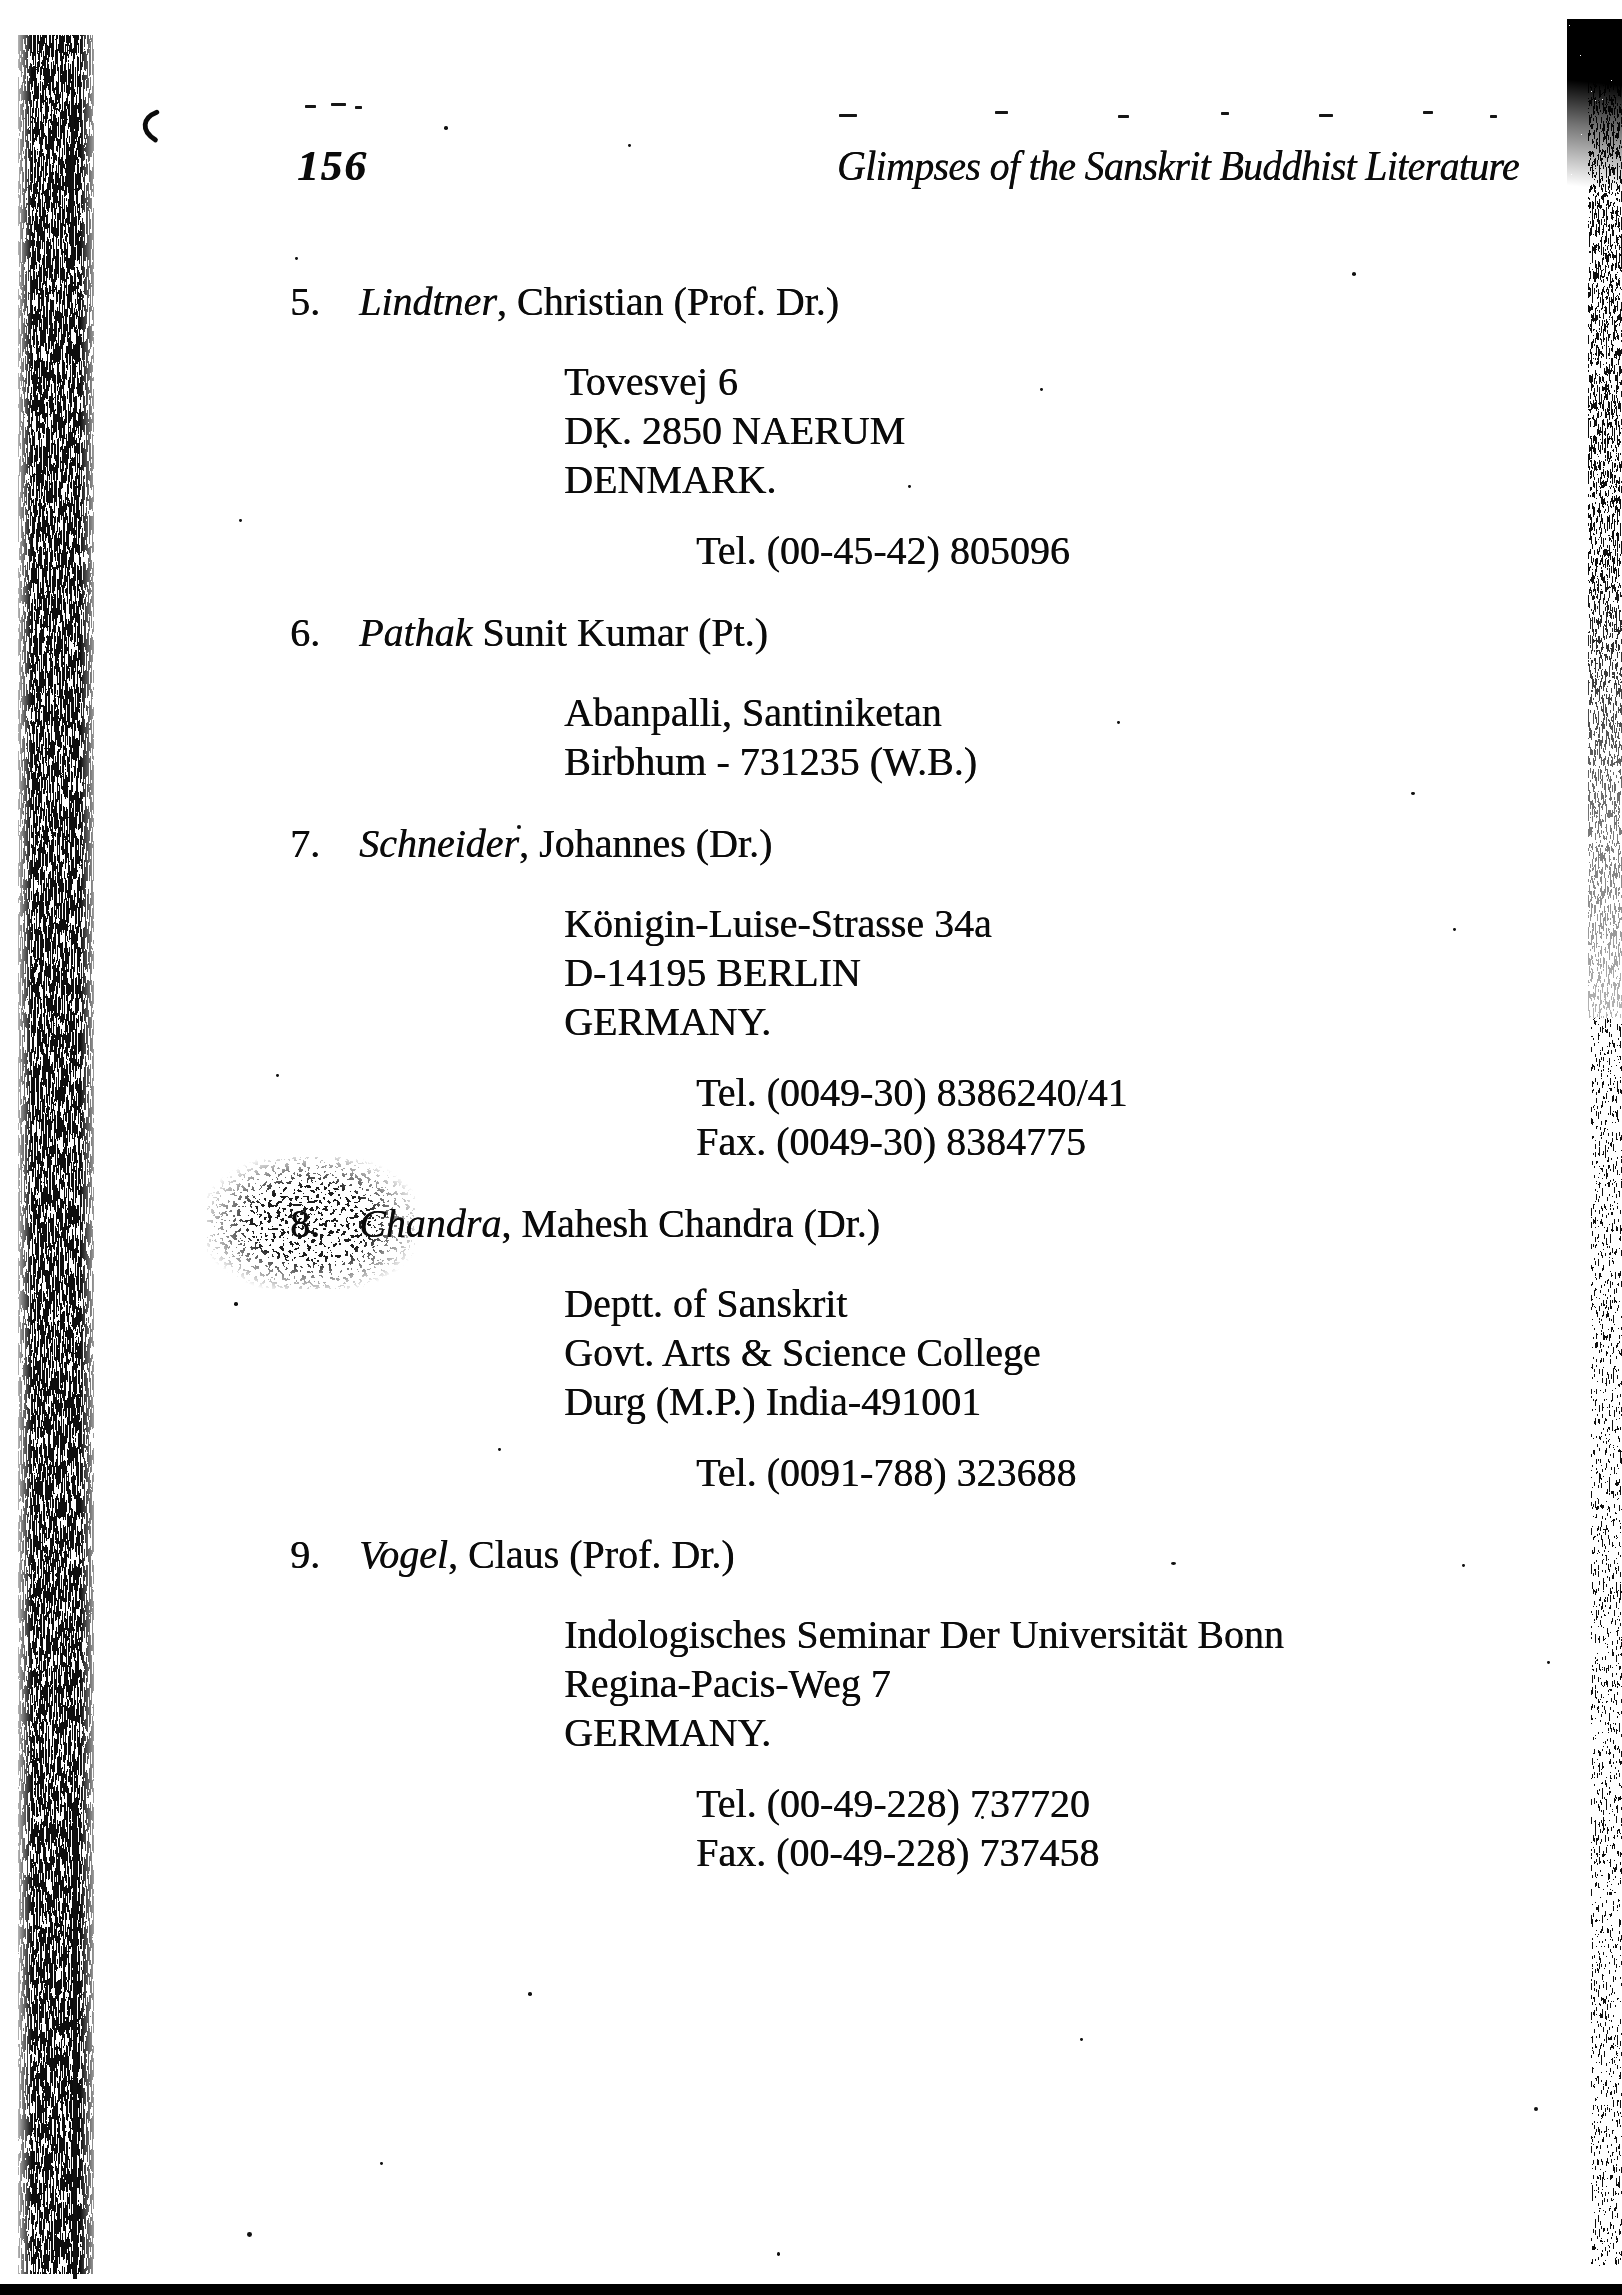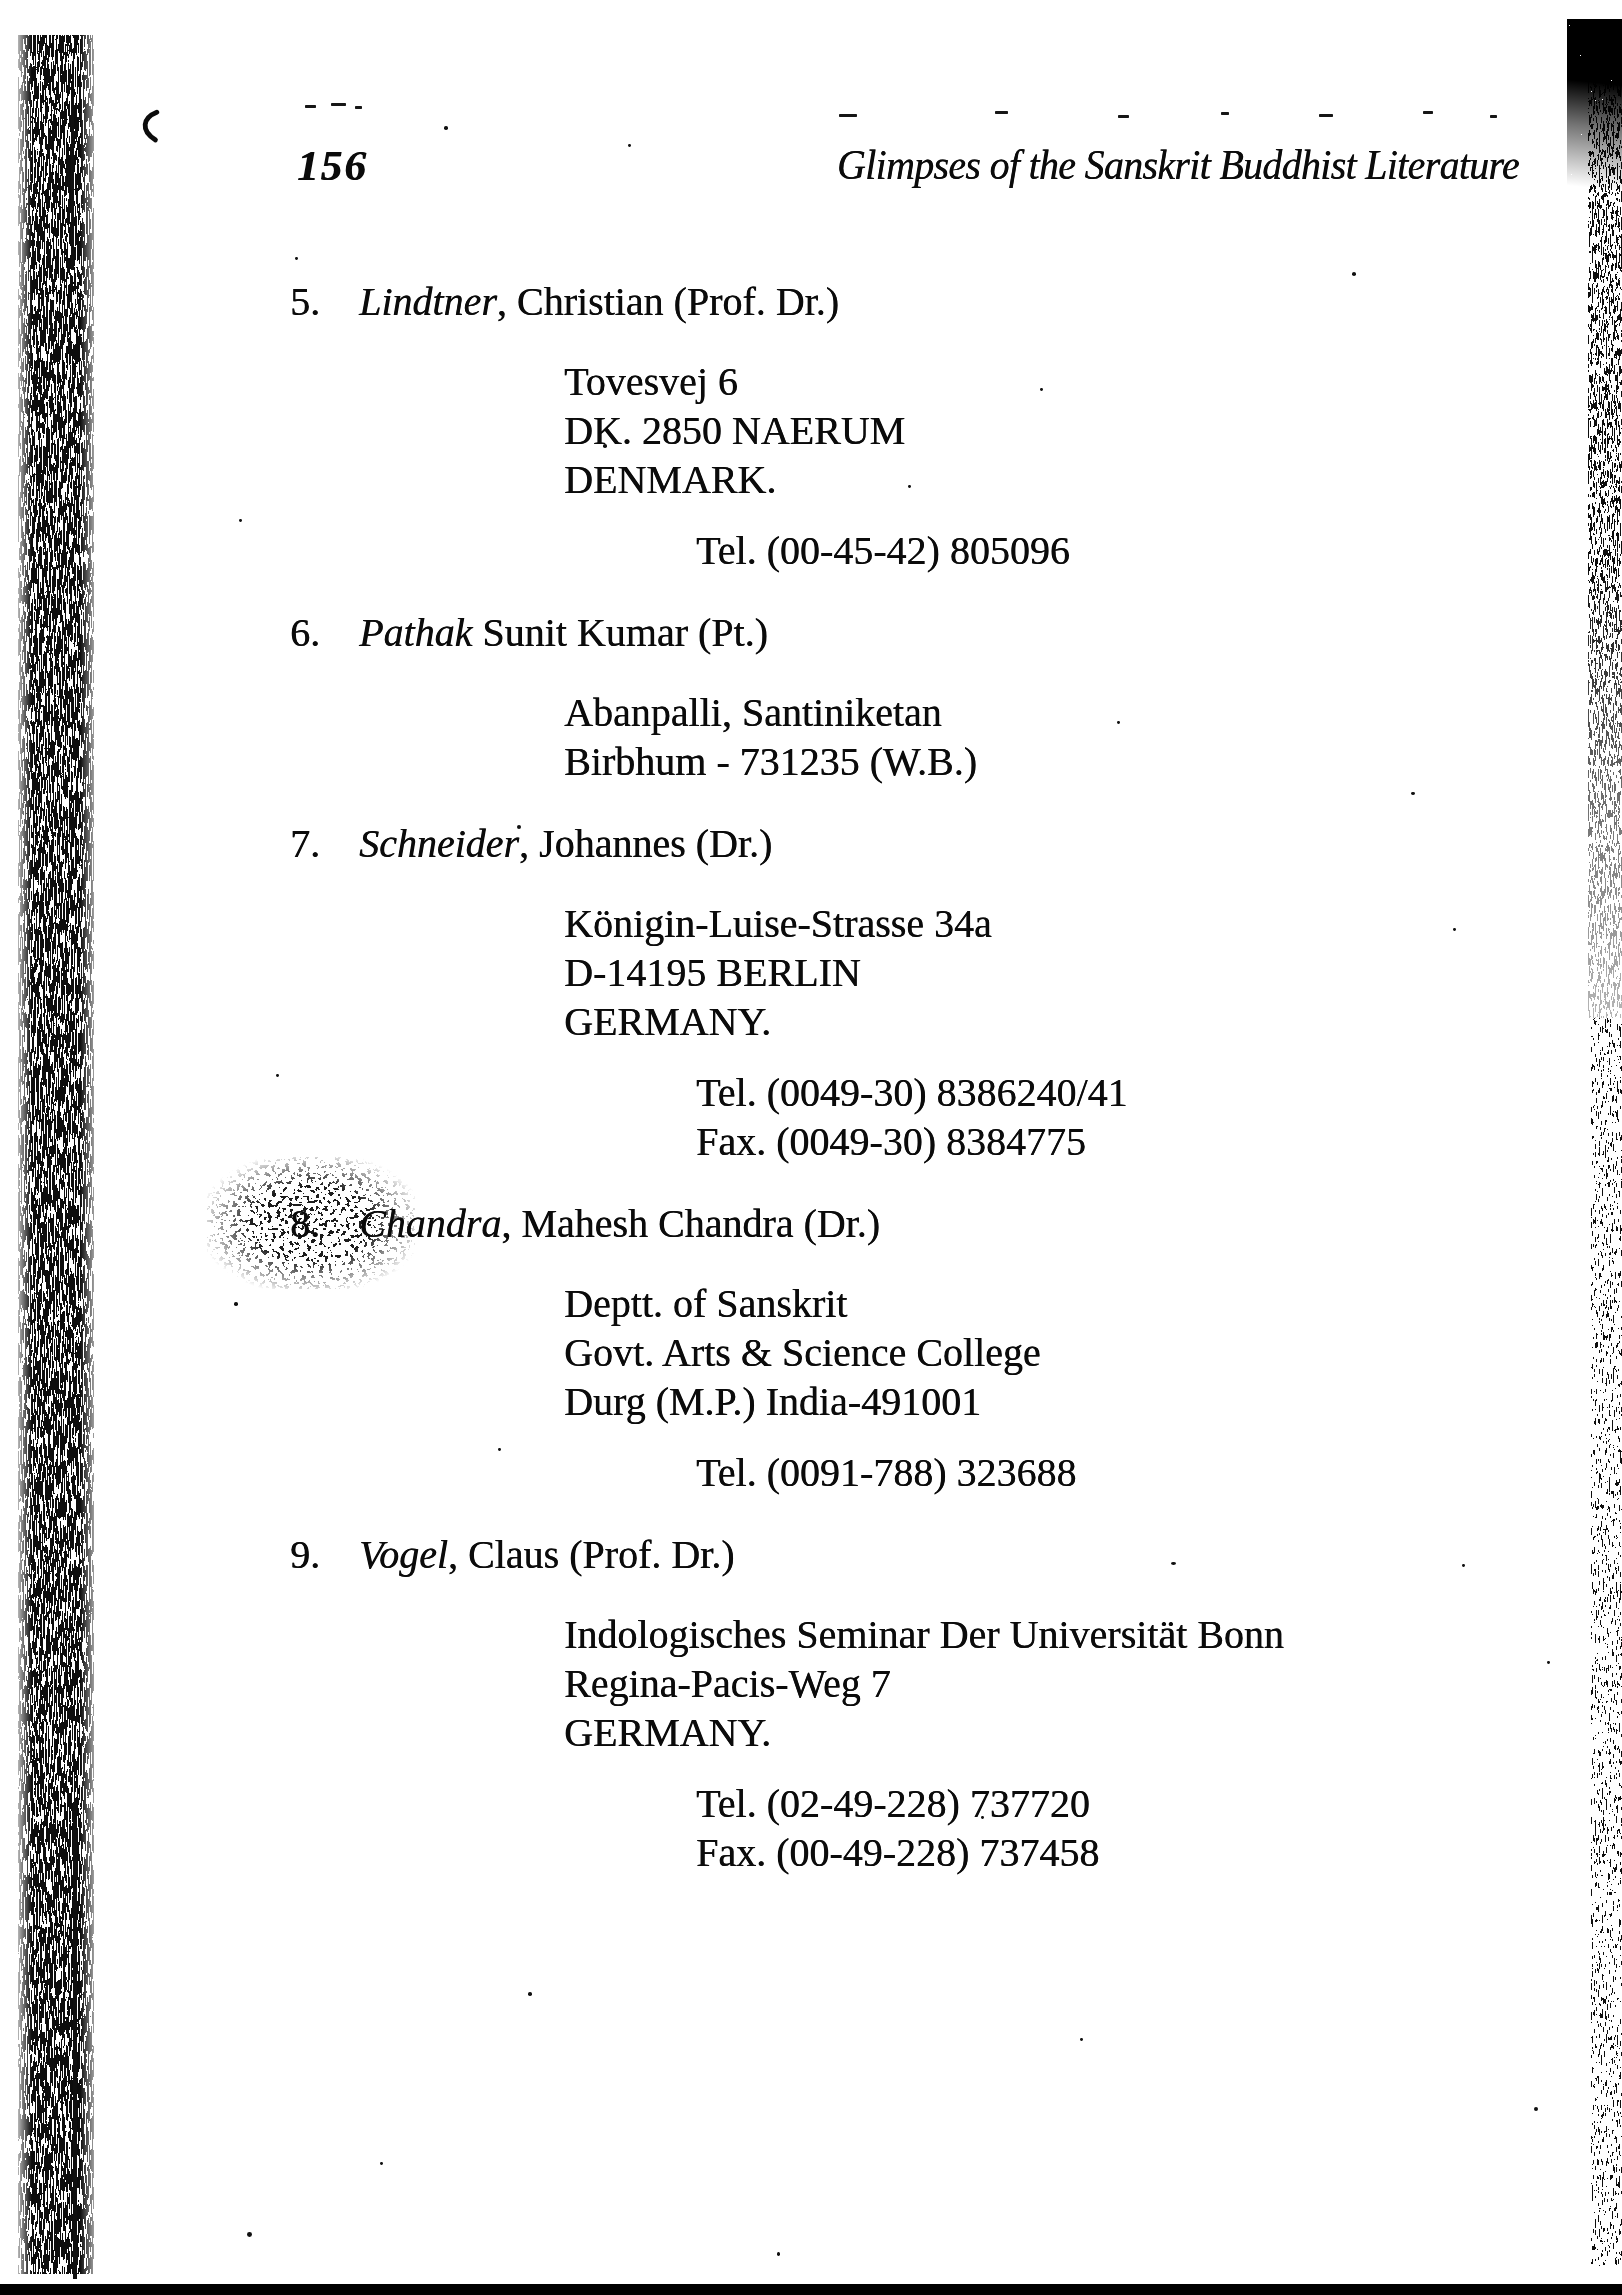--- a/index.html
+++ b/index.html
@@ -3,21 +3,21 @@
 <meta charset="utf-8">
 <style>
   html,body{margin:0;padding:0;background:#e8e8e8;}
   .page{
     position:relative;width:1623px;height:2295px;background:#ffffff;
     font-family:"Liberation Serif", serif;color:#0b0b0b;overflow:hidden;
   }
   
   .header-row{
     position:absolute;left:297px;top:141px;width:1222px;
-    display:flex;justify-content:space-between;align-items:flex-start;
+    display:flex;justify-content:space-between;align-items:flex-end;
     font-style:italic;
   }
   .page-number{
     font-size:43px;font-weight:bold;letter-spacing:2.1px;
     text-shadow:0.7px 0 0 currentColor;
   }
   .header-title{
     font-size:42px;letter-spacing:-0.7px;transform:scaleX(.95);
     transform-origin:right center;text-shadow:0.4px 0 0 currentColor;
   }
@@ -209,21 +209,21 @@
       <div class="entry-heading">
         <span class="num">9.</span>
         <span class="name"><i>Vogel</i><span>, Claus (Prof. Dr.)</span></span>
       </div>
       <div class="addr">
         <div>Indologisches Seminar Der Universität Bonn</div>
         <div>Regina-Pacis-Weg 7</div>
         <div>GERMANY.</div>
       </div>
       <div class="contacts">
-        <div>Tel. (02-49-228) 737720</div>
+        <div>Tel. (00-49-228) 737720</div>
         <div>Fax. (00-49-228) 737458</div>
       </div>
     </div>
 
   </div>
 
   <div>
     <div class="speck" style="left:444px;top:126px;width:3.5px;height:3.5px"></div>
     <div class="speck" style="left:628px;top:144px;width:2.8px;height:2.8px"></div>
     <div class="speck" style="left:295px;top:257px;width:2.8px;height:2.8px"></div>

